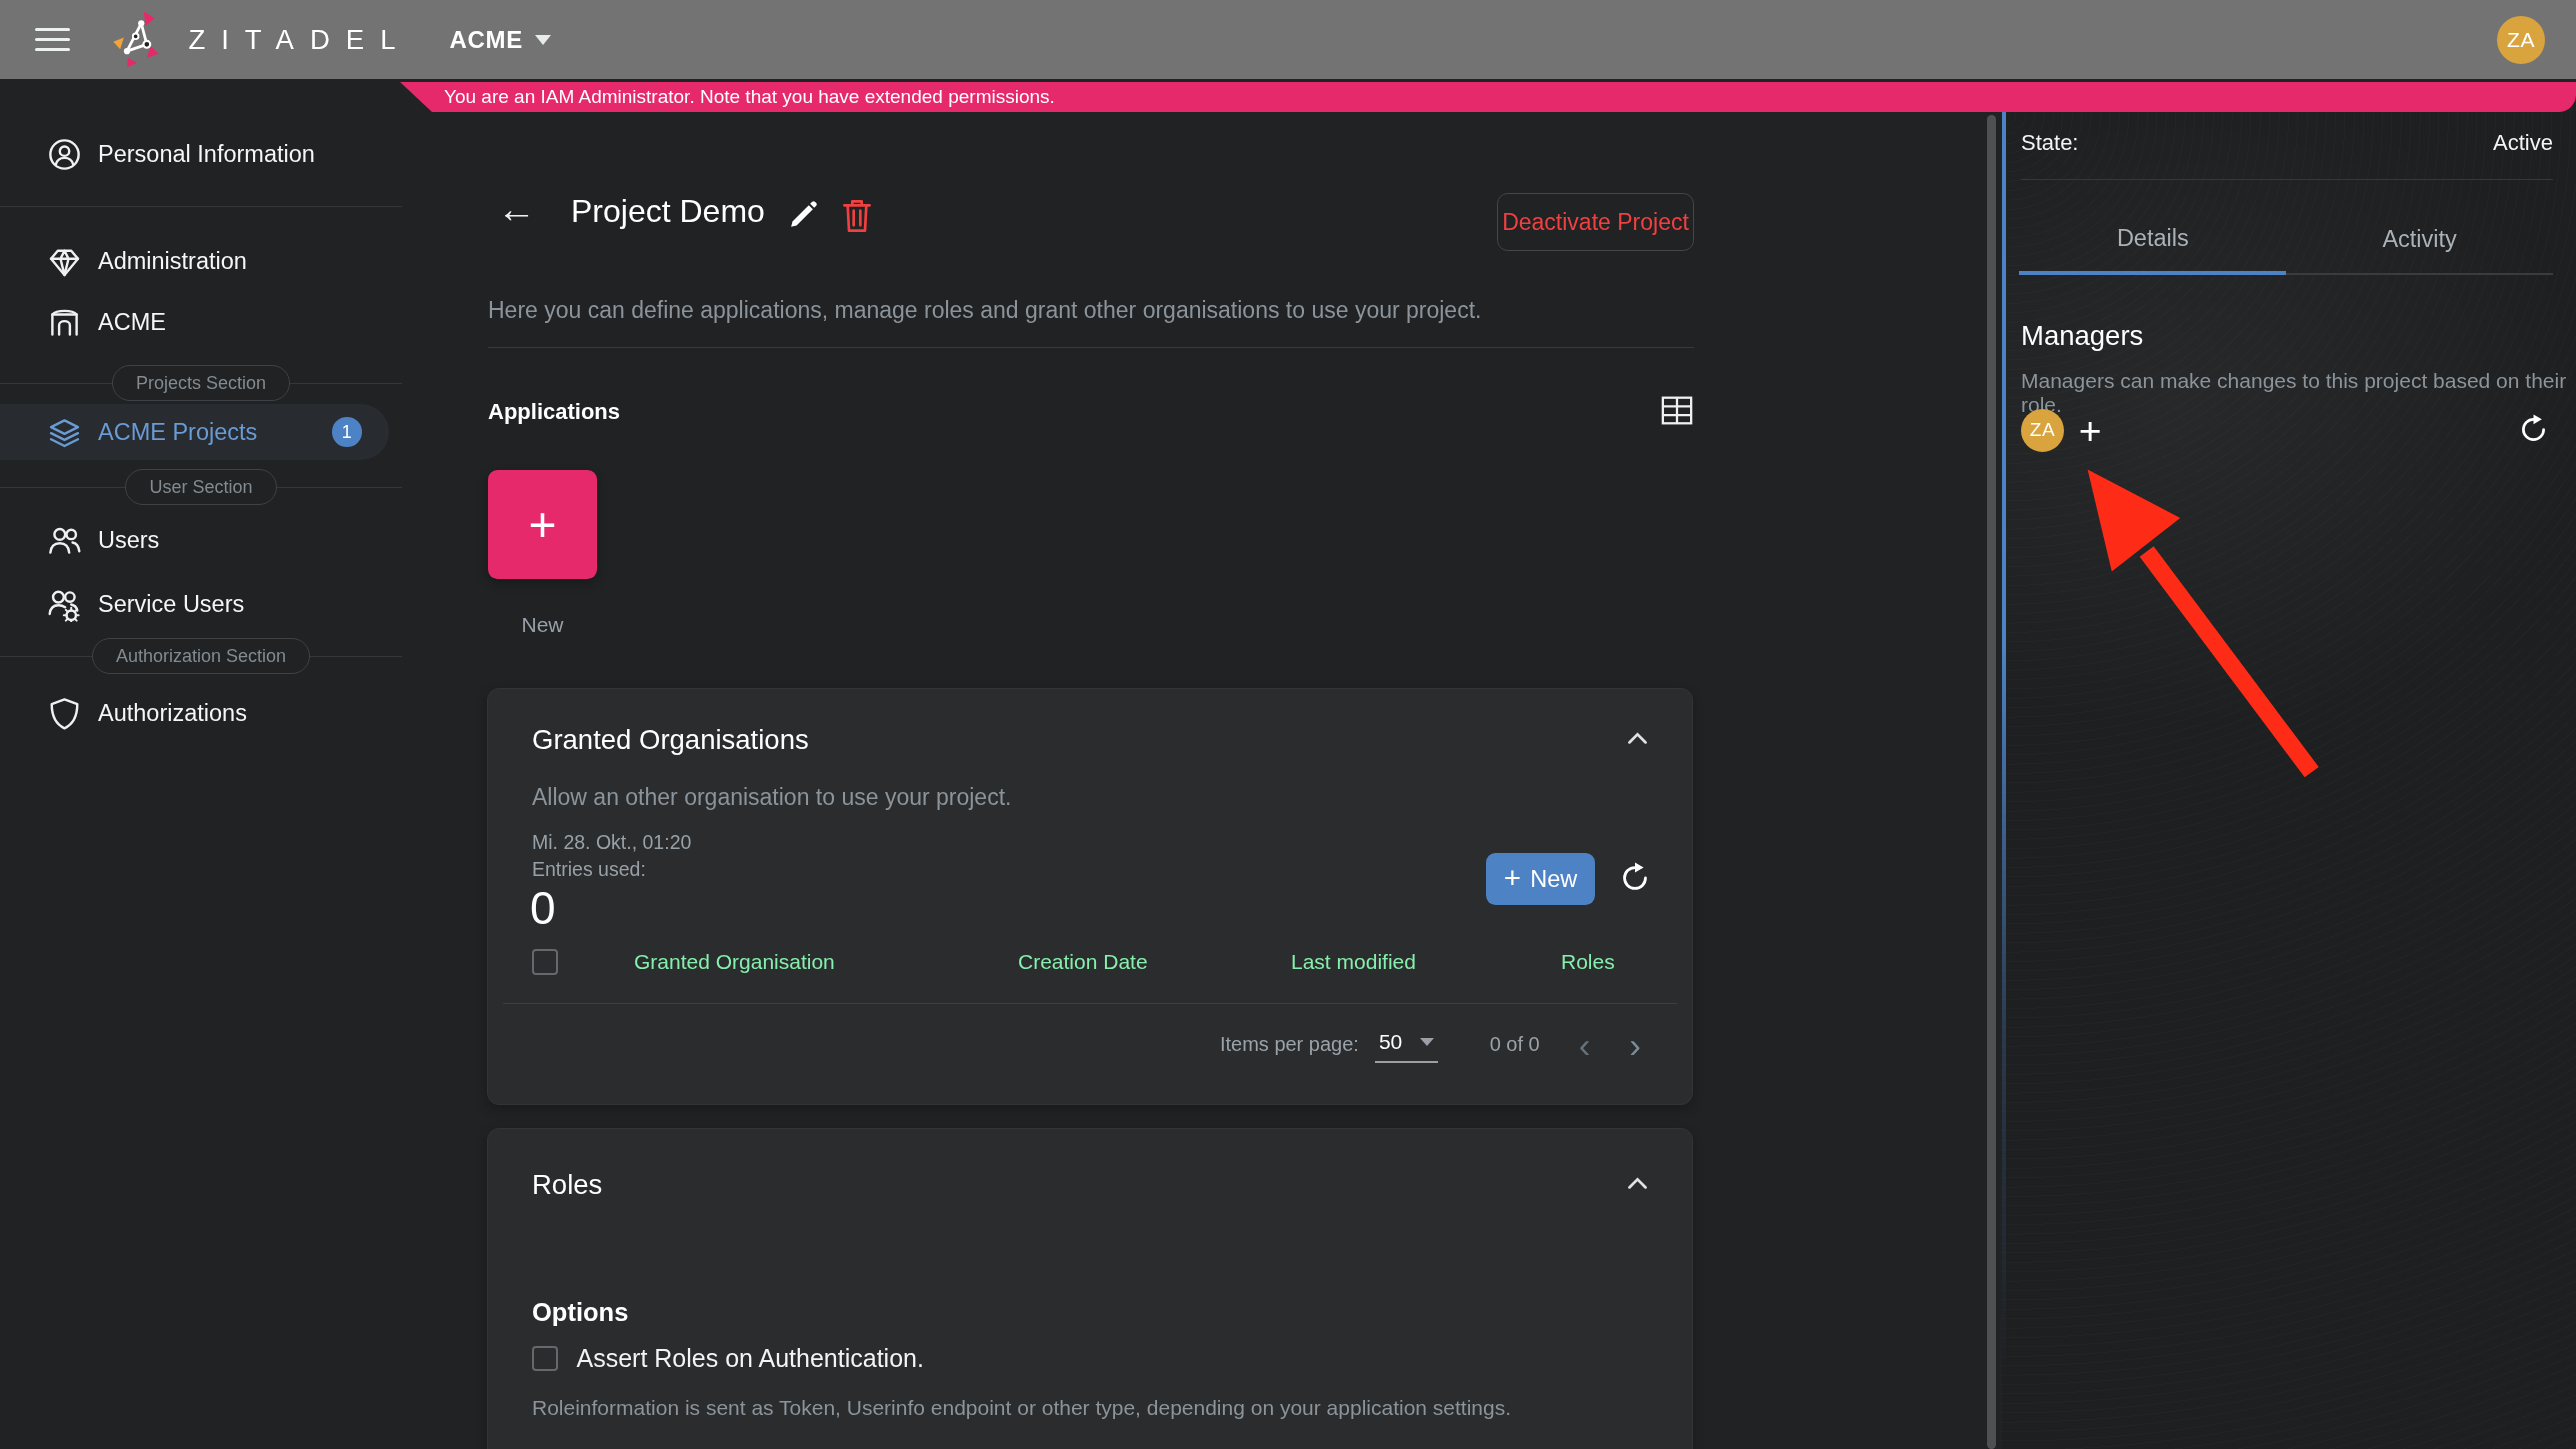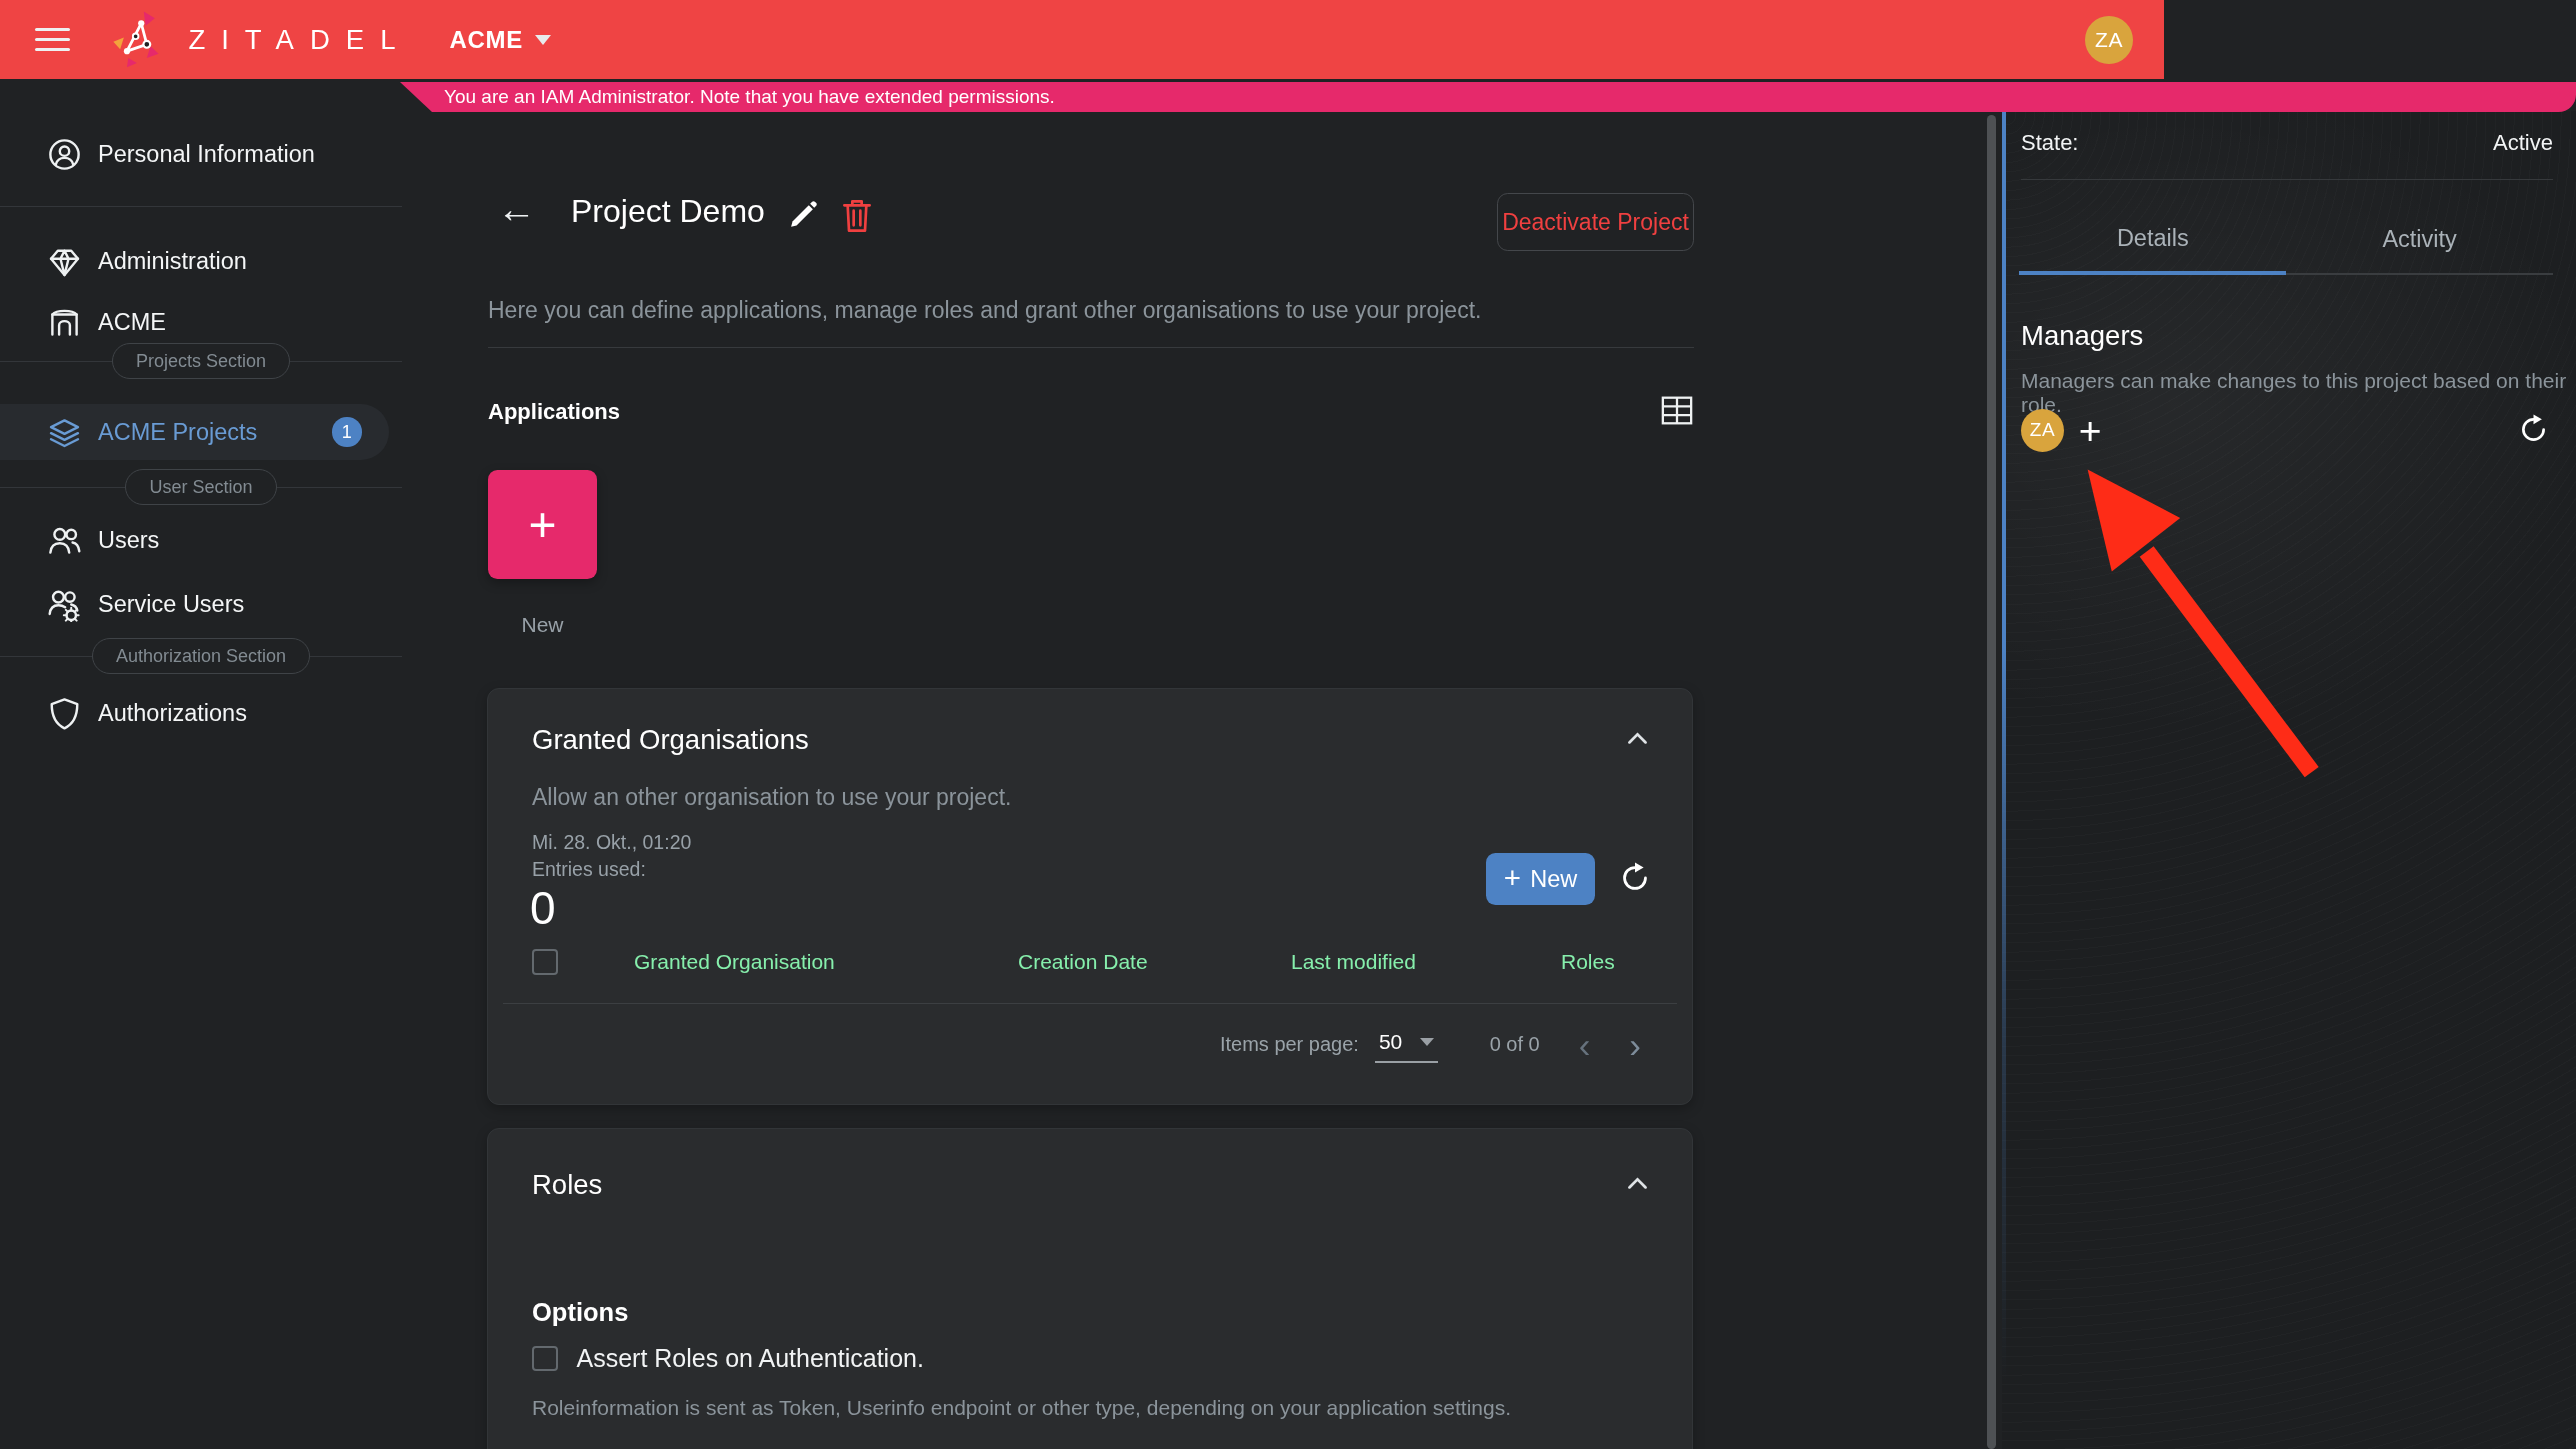--- a/index.html
+++ b/index.html
@@ -1,21 +1,21 @@
 <!DOCTYPE html>
 <html style="font-size:10.7px"><head>
 <meta charset="utf-8">
 <style>
   * { margin:0; padding:0; box-sizing:border-box; }
   html,body { background:#141516; }
   body { font-family:"Liberation Sans", sans-serif; }
   .app { position:relative; width:2576px; height:1449px; background:#202224; overflow:hidden; color:#f2f4f5; }
 
   
-  .topbar { position:absolute; left:0; top:0; width:2164px; height:79px; background:#ef4444; display:flex; align-items:center; z-index:30; }
+  .topbar { position:absolute; left:0; top:0; width:2576px; height:79px; background:#737373; display:flex; align-items:center; z-index:30; }
   .hamburger { margin-left:35px; width:35px; height:24px; display:flex; flex-direction:column; justify-content:space-between; cursor:pointer; }
   .hamburger span { display:block; height:3.4px; background:#eef1f2; border-radius:2px; }
   .logo { margin-left:39px; width:62px; height:62px; }
   .wordmark { margin-left:17.4px; font-size:27.5px; font-weight:500; letter-spacing:16px; color:#ffffff; }
   .org-switcher { margin-left:38px; display:flex; align-items:center; gap:12px; cursor:pointer; }
   .org-name { font-size:24px; font-weight:600; color:#ffffff; letter-spacing:0.7px; }
   .caret-down { width:0; height:0; border-left:8.7px solid transparent; border-right:8.7px solid transparent; border-top:10.7px solid #e8ebec; }
   .topbar-spacer { flex:1; }
   .avatar { width:48px; height:48px; border-radius:50%; background:#d9a43d; color:#ffffff; font-size:21px; display:flex; align-items:center; justify-content:center; letter-spacing:0.7px; }
   .topbar .avatar { margin-right:31px; cursor:pointer; }
@@ -180,21 +180,21 @@
       <span class="icn">
         <svg class="stroke-ic" width="35" height="35" viewBox="0 0 52 52">
           <path d="M8,44 L8,14 L44,14 L44,44"></path>
           <path d="M8,14 C14,7 38,7 44,14"></path>
           <path d="M18,44 L18,30 C18,22 34,22 34,30 L34,44"></path>
         </svg>
       </span>
       <span class="lbl">ACME</span>
     </div>
 
-    <div class="side-section" style="top:264px;align-items:center;">
+    <div class="side-section" style="top:286px;align-items:center;">
       <span class="line"></span>
       <span class="pill">Projects Section</span>
       <span class="line"></span>
     </div>
 
     <div class="side-row active" style="top:325px;">
       <span class="icn">
         <svg class="stroke-ic blue" width="35" height="35" viewBox="0 0 52 52">
           <path d="M26,8 L46,18 L26,28 L6,18 Z"></path>
           <path d="M6,27 L26,37 L46,27"></path>

